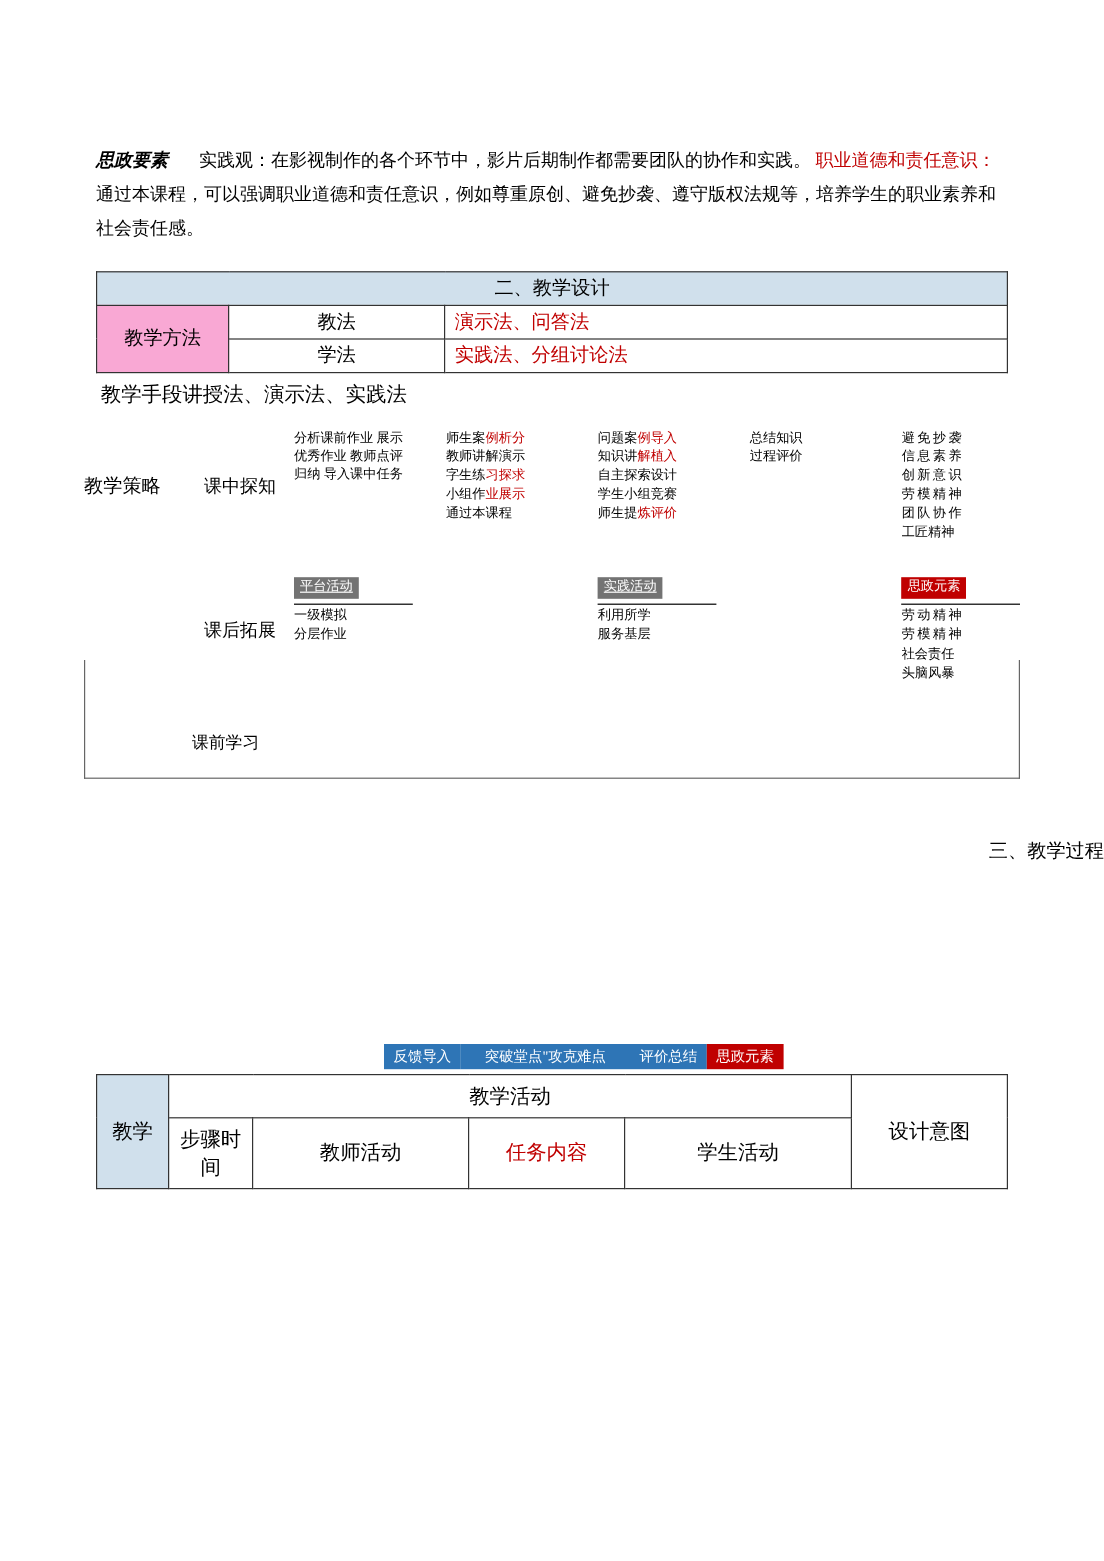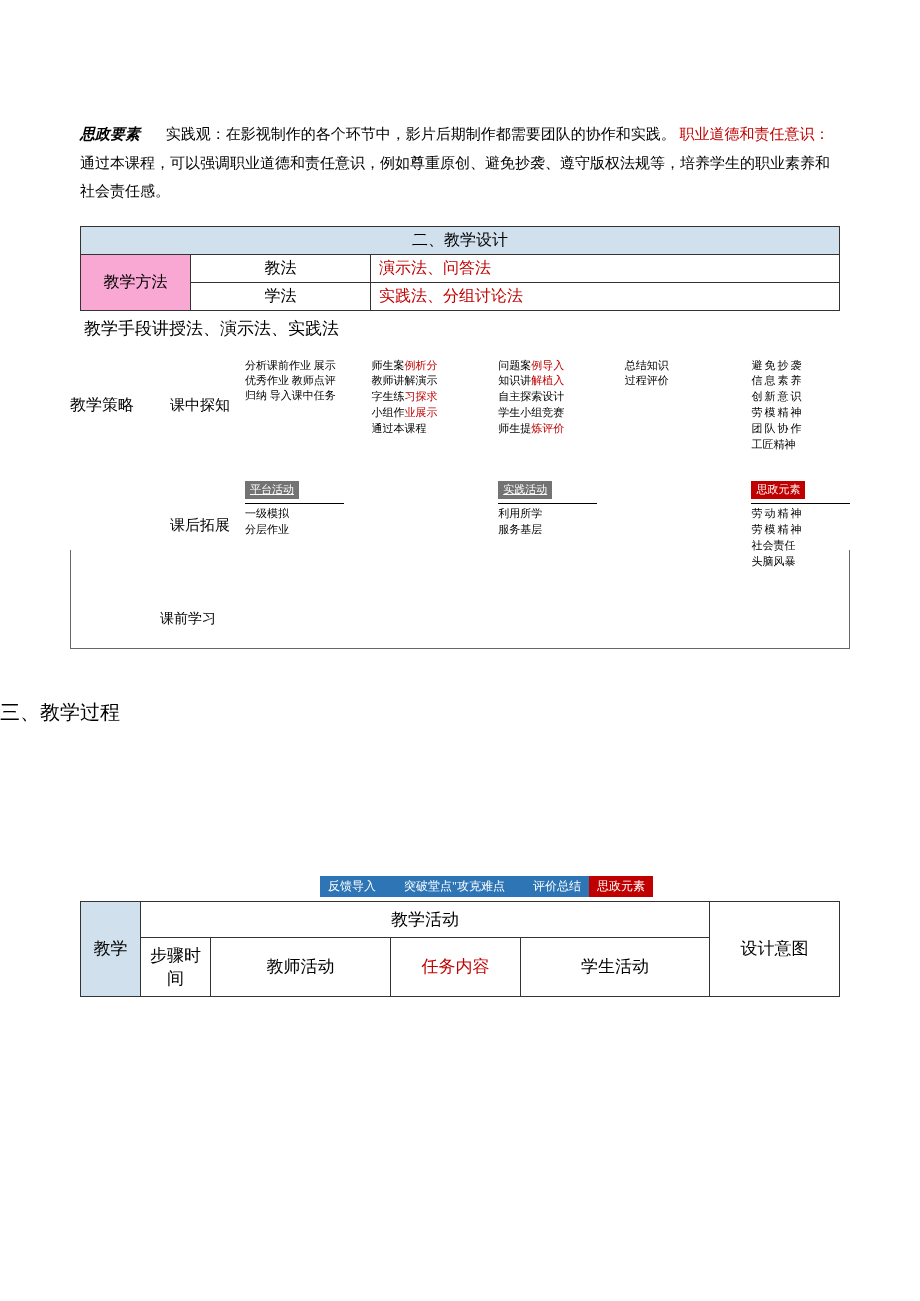--- a/index.html
+++ b/index.html
@@ -30,21 +30,21 @@
   .tag-teal { background: #737373; text-decoration: underline; }
   .tag-red { background: #c00000; }
   .hr-thin { border: none; border-top: 1px solid #000; margin: 2px 0; }
   
   .expand-box { border: 1px solid #666; border-top: none; padding: 60px 20px 20px 20px; margin-top: -20px; }
   .expand-row { display: flex; align-items: center; }
   .expand-label { width: 175px; text-align: right; font-size: 14px; padding-right: 50px; }
   .expand-cols { display: flex; flex: 1; gap: 20px; align-items: center; }
   .expand-col { flex: 1; font-size: 11px; line-height: 1.45; text-align: center; }
   
-  .section3-title { text-align: left; font-size: 20px; margin: 50px 0 150px 0; }
+  .section3-title { text-align: right; font-size: 16px; margin: 50px 0 150px 0; }
   
   
   .process-tags-row { width: 760px; margin: 0 auto; display: flex; padding-left: 240px; }
   .ptag { color: #fff; font-size: 12px; padding: 2px 8px; background: #2e75b6; }
   .ptag-red { color: #fff; font-size: 12px; padding: 2px 8px; background: #c00000; }
   
   
   .process-table { width: 760px; margin: 4px auto 0 auto; border-collapse: collapse; }
   .process-table td { border: 1px solid #333; text-align: center; padding: 6px 4px; font-size: 17px; }
   .pt-label { background: #d0e0ec; }

